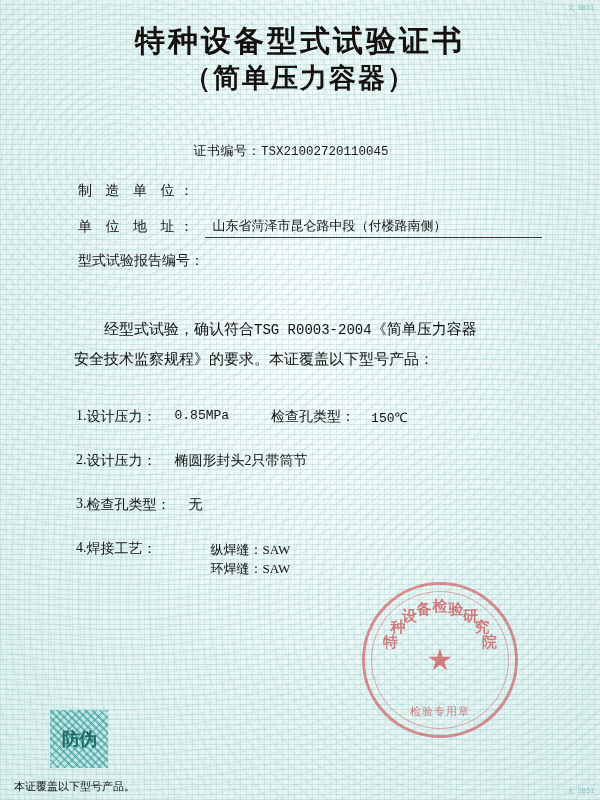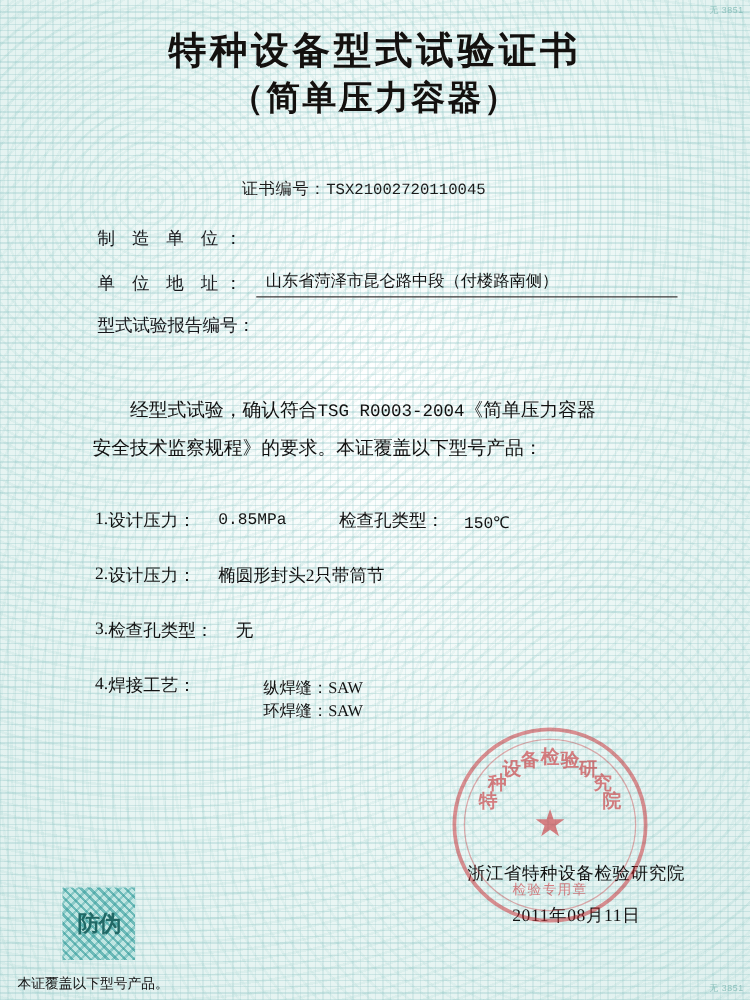--- a/index.html
+++ b/index.html
@@ -337,24 +337,20 @@
         <span class="spec-label">焊接工艺：</span>
         <span class="weld-lines">
           <div>纵焊缝：SAW</div>
           <div>环焊缝：SAW</div>
         </span>
       </div>
 
     </div>
   </div>
 
-  <div class="issuer-block">
-    <div class="issuer-name">浙江省特种设备检验研究院</div>
-    <div class="issue-date">2011年08月11日</div>
-  </div>
 
   <div class="seal">
     <div class="seal-star">★</div>
     <div class="seal-text">
       <div class="seal-char" style="transform: rotate(-72deg) translateY(-52px) rotate(72deg);">特</div>
       <div class="seal-char" style="transform: rotate(-54deg) translateY(-52px) rotate(54deg);">种</div>
       <div class="seal-char" style="transform: rotate(-36deg) translateY(-52px) rotate(36deg);">设</div>
       <div class="seal-char" style="transform: rotate(-18deg) translateY(-52px) rotate(18deg);">备</div>
       <div class="seal-char" style="transform: rotate(0deg) translateY(-52px) rotate(0deg);">检</div>
       <div class="seal-char" style="transform: rotate(18deg) translateY(-52px) rotate(-18deg);">验</div>

